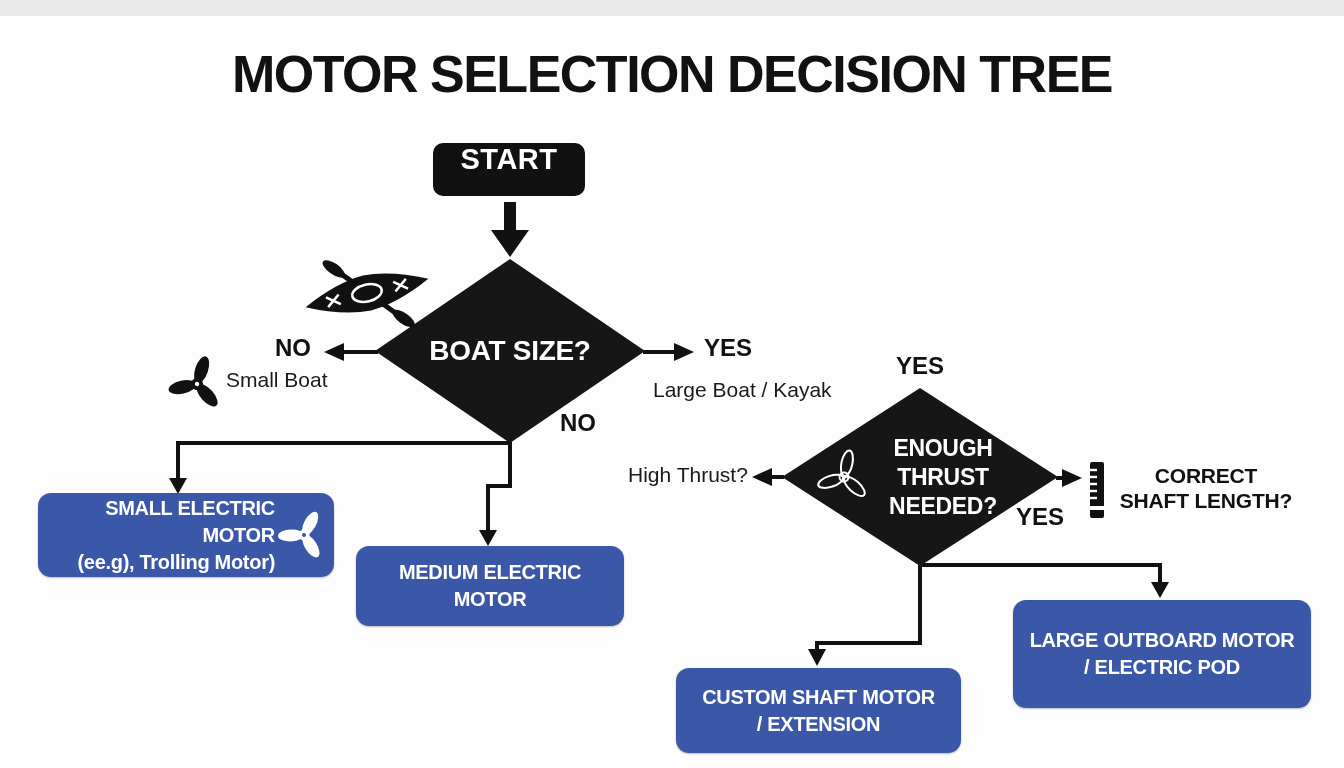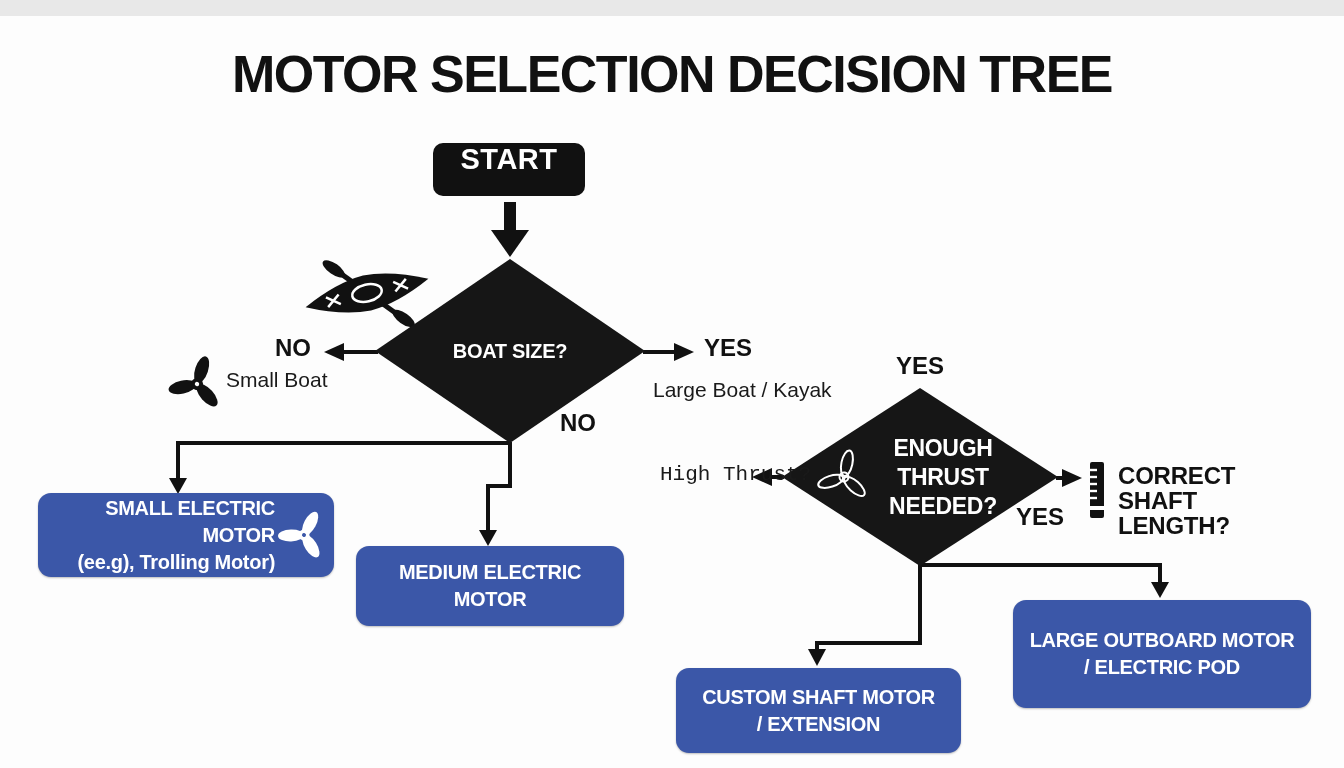--- a/index.html
+++ b/index.html
@@ -21,27 +21,27 @@
     color:#fff;font-size:29px;font-weight:bold;letter-spacing:.5px;
   }
   .diamond{
     position:absolute;z-index:2;background:#161616;
     clip-path:polygon(50% 0,100% 50%,50% 100%,0 50%);
     display:flex;align-items:center;justify-content:center;
   }
   .d1{left:375px;top:243px;width:270px;height:184px;}
   .d2{left:782px;top:372px;width:276px;height:178px;}
   .dlabel{color:#fff;font-weight:bold;text-align:center;letter-spacing:-.3px;}
-  .d1 .dlabel{font-size:20px;}
+  .d1 .dlabel{font-size:28px;}
   .d2 .dlabel{font-size:23px;line-height:29px;width:150px;margin-left:46px;}
   .d2 .prop-inline{position:absolute;left:34px;top:50%;transform:translateY(-50%);}
   .lbl{position:absolute;z-index:3;font-weight:bold;color:#111;font-size:24px;text-align:center;}
   .note{position:absolute;z-index:3;color:#1a1a1a;font-size:21px;white-space:nowrap;}
-  .note-bold{position:absolute;z-index:3;color:#111;font-size:24px;font-weight:bold;
-    text-align:left;line-height:25px;letter-spacing:-.2px;}
+  .note-bold{position:absolute;z-index:3;color:#111;font-size:21px;font-weight:bold;
+    text-align:center;line-height:25px;letter-spacing:-.2px;}
   .result{
     position:absolute;z-index:2;background:#3b57a8;border-radius:13px;
     color:#fff;font-weight:bold;font-size:20px;line-height:27px;letter-spacing:-.3px;
     display:flex;align-items:center;justify-content:center;text-align:center;
     box-shadow:0 1px 2px rgba(0,0,0,.25);
   }
   .r-small{left:38px;top:477px;width:296px;height:84px;justify-content:flex-start;text-align:right;padding:0;}
   .r-small .txt{padding-left:15px;width:222px;}
   .r-small .prop-inline{margin-left:2px;}
   .r-medium{left:356px;top:530px;width:268px;height:80px;}
@@ -157,21 +157,21 @@
       <g transform="rotate(12)" fill="none" stroke="#fff" stroke-width="2">
         <ellipse cx="0" cy="-14" rx="5.5" ry="13"></ellipse>
         <ellipse cx="0" cy="-14" rx="5.5" ry="13" transform="rotate(120)"></ellipse>
         <ellipse cx="0" cy="-14" rx="5.5" ry="13" transform="rotate(240)"></ellipse>
         <circle r="4.5"></circle>
       </g>
     </svg>
     <span class="dlabel">ENOUGH THRUST NEEDED?</span>
   </div>
 
-  <div class="note" style="left:660px;top:447px;font-family:Liberation Mono, monospace;">High Thrust?</div>
+  <div class="note" style="left:628px;top:447px;">High Thrust?</div>
   <div class="note-bold" style="left:1118px;top:447px;width:176px;">CORRECT SHAFT LENGTH?</div>
   <div class="lbl" style="left:1008px;top:487px;width:64px;">YES</div>
 
   <div class="result r-small">
     <div class="txt">
       <div>SMALL ELECTRIC MOTOR</div>
       <div>(ee.g), Trolling Motor)</div>
     </div>
     <svg class="prop-inline" width="54" height="58" viewBox="-27 -29 54 58">
       <g transform="rotate(28)">

